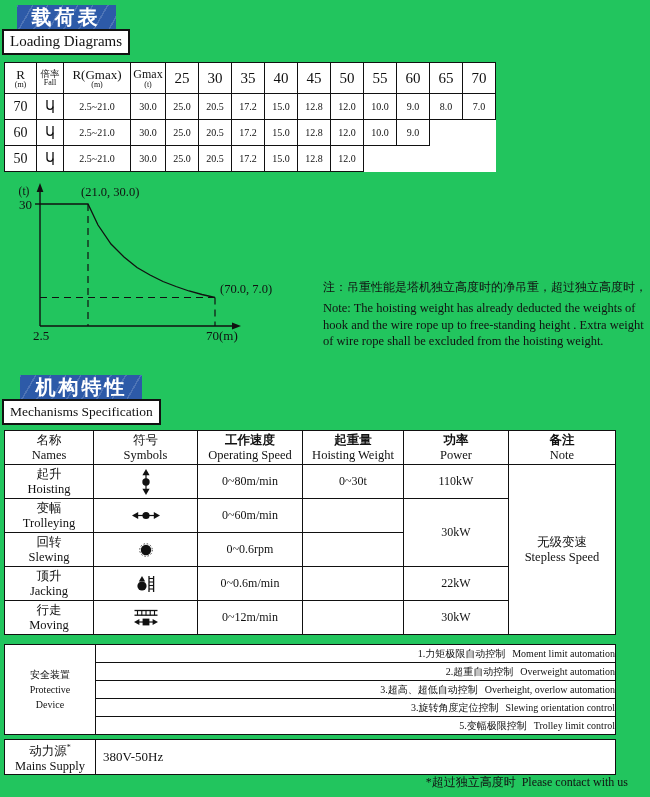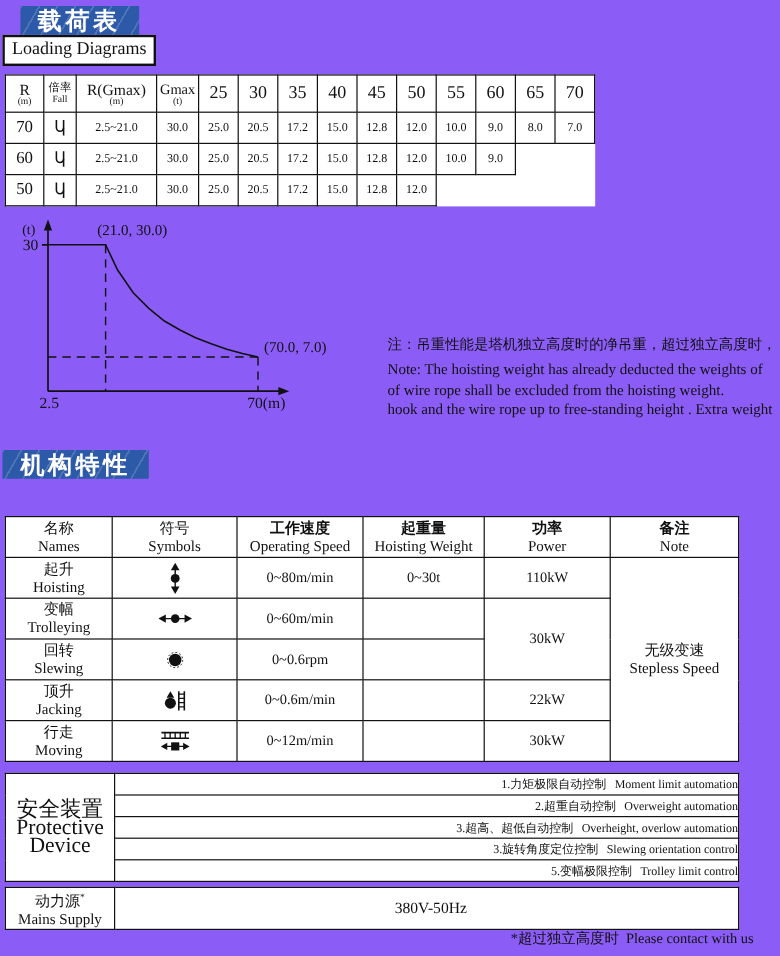--- a/index.html
+++ b/index.html
@@ -1,18 +1,18 @@
 <!DOCTYPE html>
 <html><head>
 <meta charset="utf-8">
 <style>
   * { margin:0; padding:0; box-sizing:border-box; }
   html,body { background:#ffffff; }
   .page {
-    position:relative; width:650px; height:797px; background:#8b5cf6;
+    position:relative; width:650px; height:797px; background:#22c55e;
     font-family:"Liberation Serif","DejaVu Serif",serif; color:#111;
     overflow:hidden;
   }
 
   
   .badge { position:absolute; text-align:center; }
   .badge-blue {
     display:inline-block; position:relative; z-index:2;
     background-color:#2d5aa8;
     background-image:repeating-linear-gradient(120deg, rgba(255,255,255,0.16) 0 1.5px, transparent 1.5px 13px);
@@ -59,27 +59,27 @@
   .mech-table { position:absolute; left:4px; top:430px; }
   .mech-table tr { height:34px; }
   .two-line { font-size:12.5px; line-height:15px; }
   .mech-val { font-size:12px; }
 
   
   .safety-table { position:absolute; left:4px; top:644px; }
   .safety-table tr { height:18px; }
   .safety-item { text-align:right; font-size:10px; padding-left:4px; }
   .safety-item .en { margin-left:7px; }
-  .safety-label { font-size:18px; line-height:15px; }
+  .safety-label { font-size:10px; line-height:15px; }
 
   
   .mains-table { position:absolute; left:4px; top:739px; }
   .mains-table tr { height:31px; }
   .mains-label { font-size:12.5px; line-height:15px; }
-  .mains-value { text-align:center; padding-left:7px; font-size:13px; }
+  .mains-value { text-align:left; padding-left:7px; font-size:13px; }
   sup { font-size:8px; }
 
   
   .footer { position:absolute; left:318px; top:774px; width:310px; text-align:right; font-size:12px; }
   .footer .en { margin-left:6px; }
 
   .icon svg { display:block; margin:0 auto; }
 </style>
 </head>
 <body>
@@ -226,27 +226,28 @@
       <text x="210" y="117" font-size="12.5" text-anchor="start">(70.0, 7.0)</text>
     </svg>
   </div>
 
   <div class="notes">
     <div class="note-cn">
       <div>注：吊重性能是塔机独立高度时的净吊重，超过独立高度时，</div>
     </div>
     <div class="note-en">
       <div>Note: The hoisting weight has already deducted the weights of</div>
+      <div>hook and the wire rope up to free-standing height . Extra weight</div>
       <div>of wire rope shall be excluded from the hoisting weight.</div>
-      <div>hook and the wire rope up to free-standing height . Extra weight</div>
     </div>
   </div>
 
   <div class="badge badge2" style="left:2px; top:375px;text-align:center;">
     <span class="badge-blue">机构特性</span>
+    <span class="badge-white">Mechanisms Specification</span>
   </div>
 
   <table class="mech-table">
     <colgroup>
       <col style="width:89px">
         <col style="width:104px">
         <col style="width:105px">
       <col style="width:101px">
         <col style="width:105px">
         <col style="width:107px">

